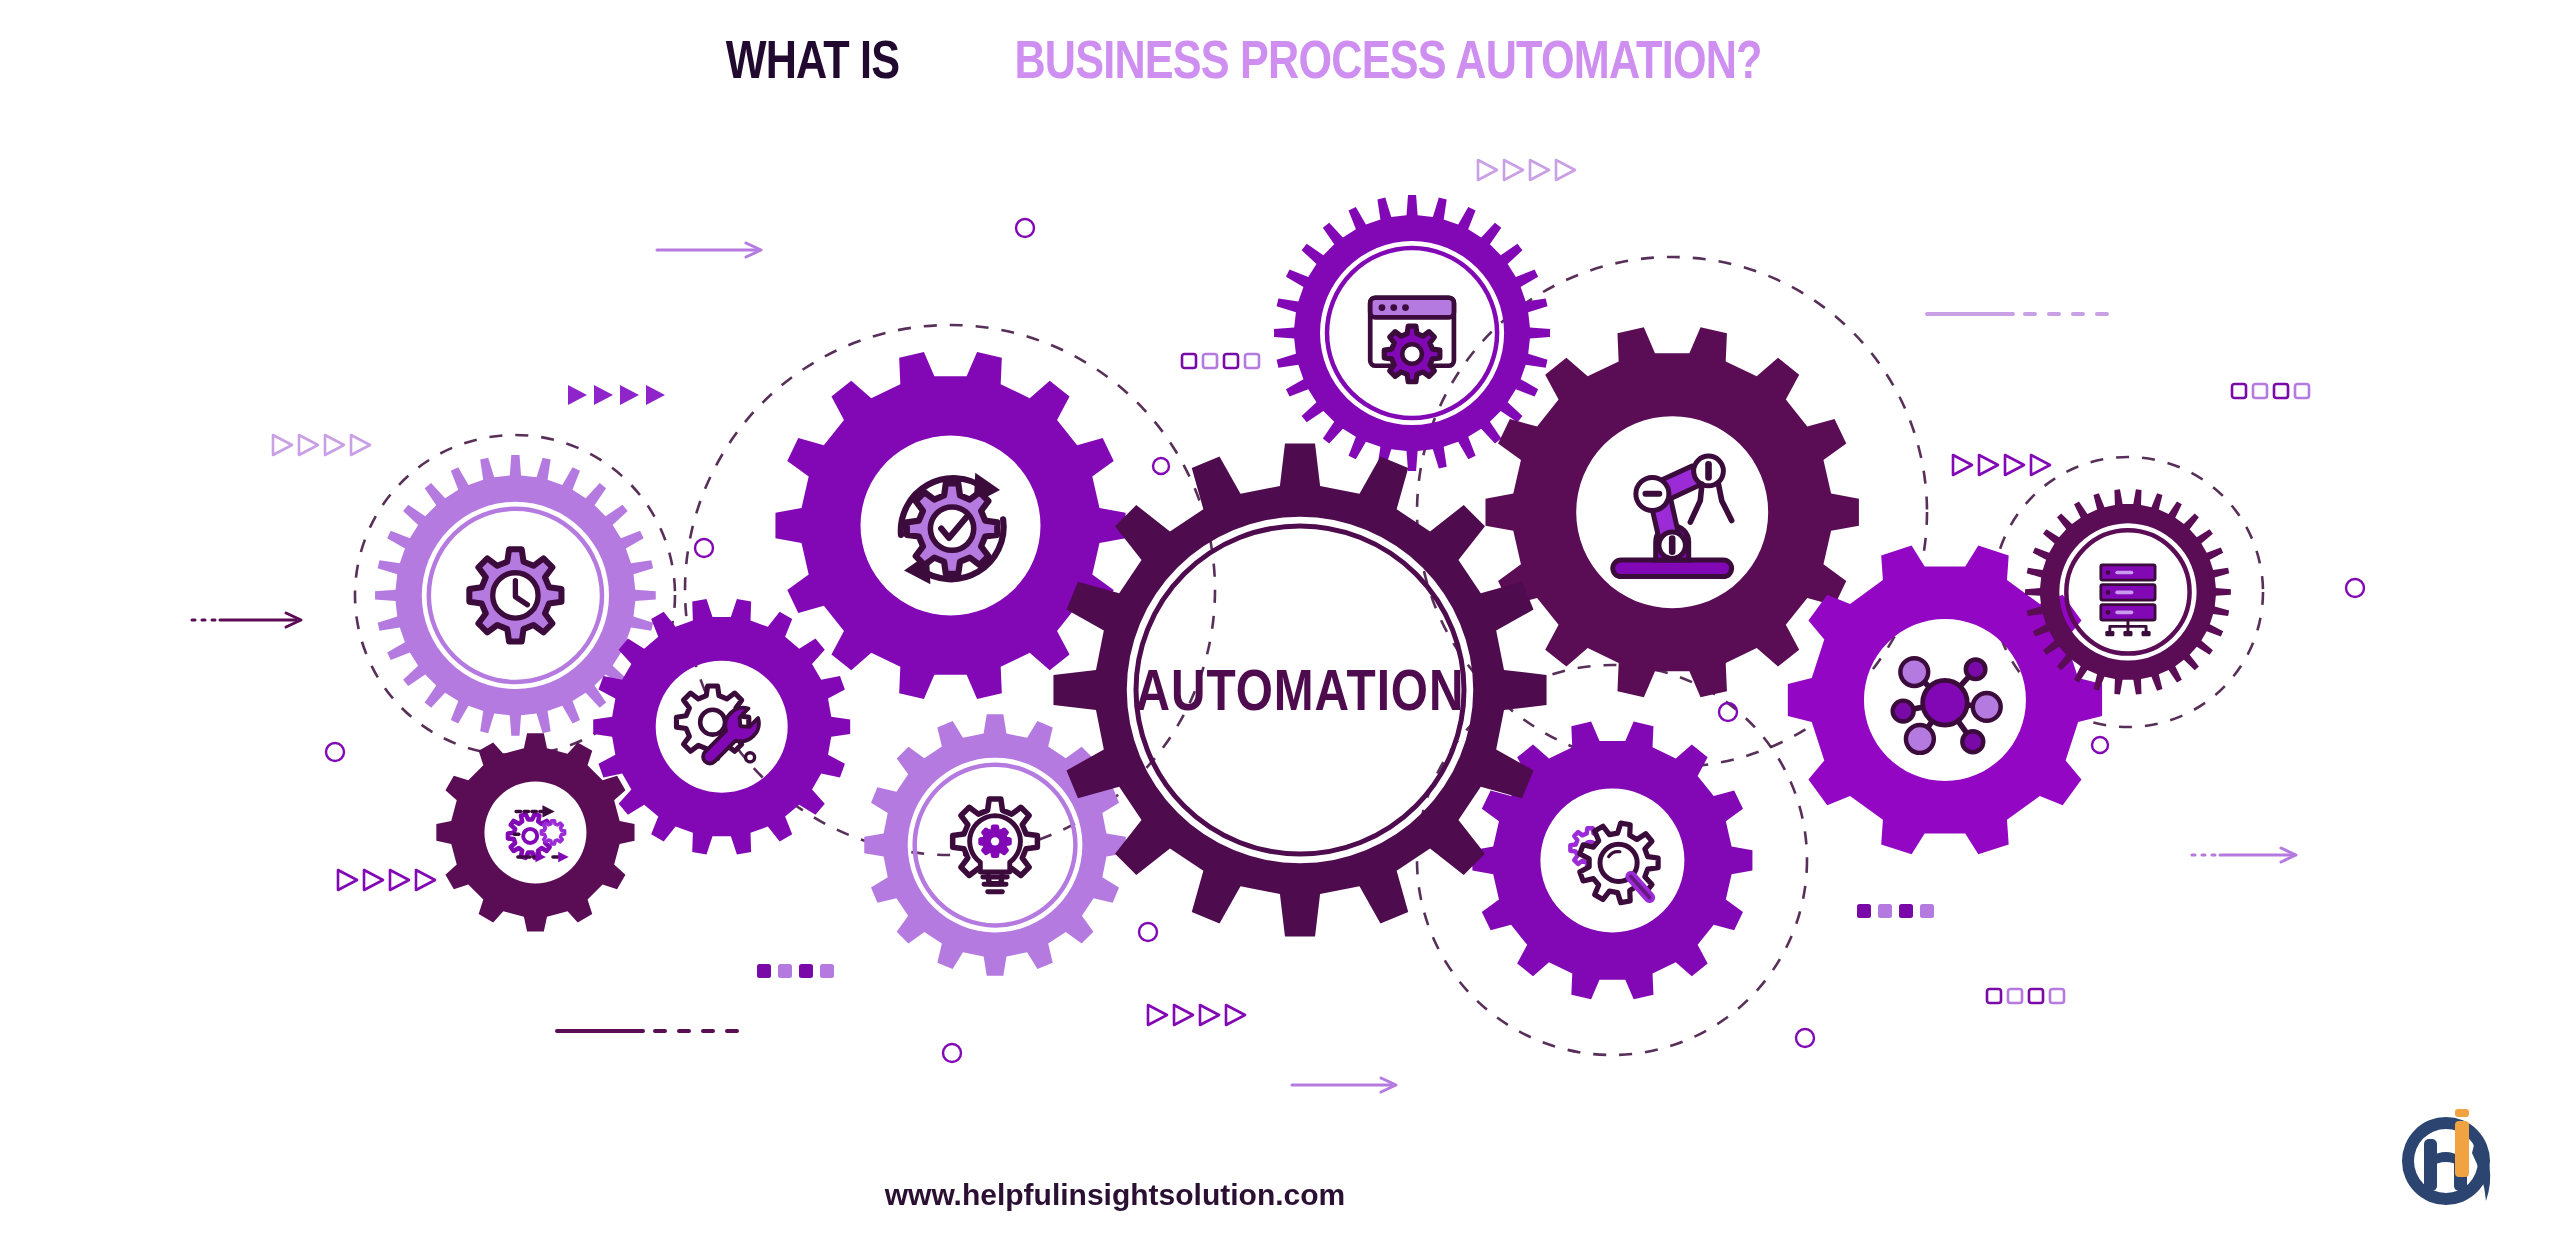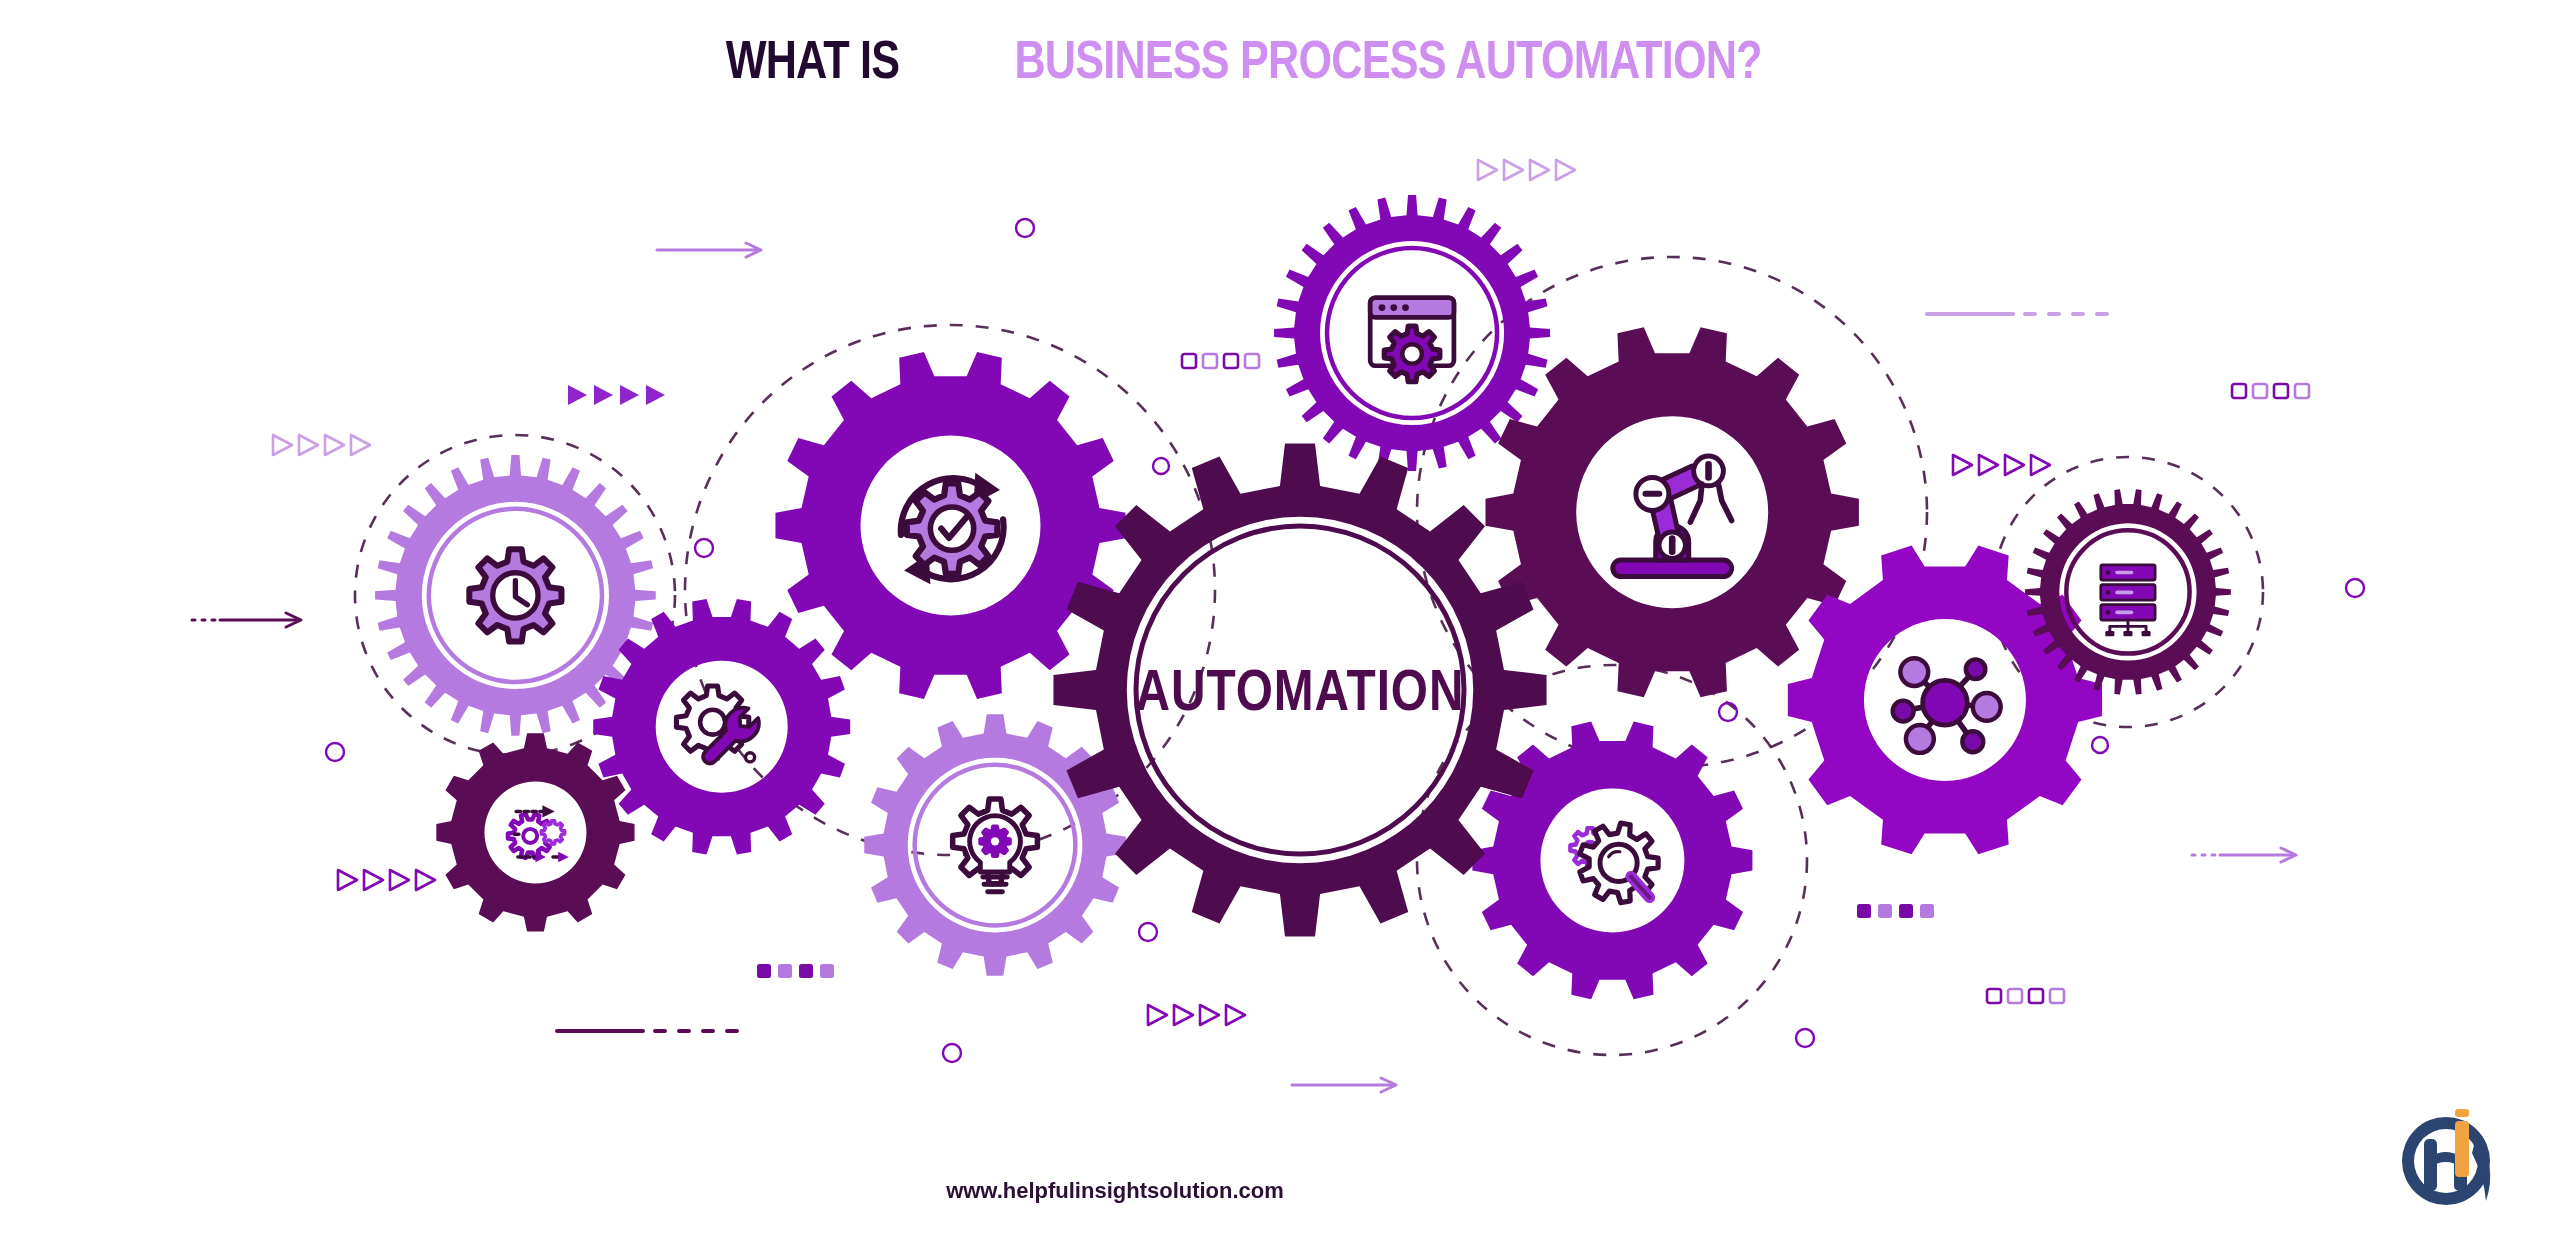--- a/index.html
+++ b/index.html
@@ -44,21 +44,21 @@
   .t-dark { color: #22092F; }
   .t-light { color: #CE8FF0; }
 
   
   #footer-url {
     position: absolute;
     left: 0;
     top: 1178px;
     width: 2230px;
     text-align: center;
-    font-size: 22px;
+    font-size: 30px;
     font-weight: 700;
     color: #2B1033;
     letter-spacing: 0px;
   }
 
   
   #brand-logo {
     position: absolute;
     right: 24px;
     bottom: 20px;

